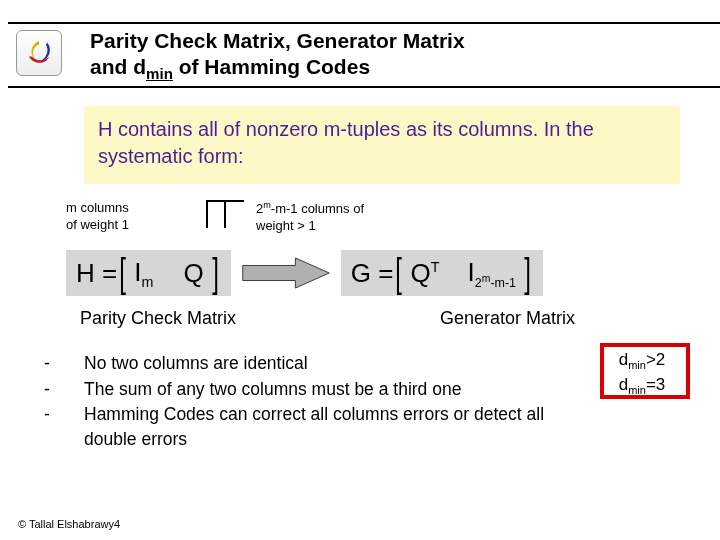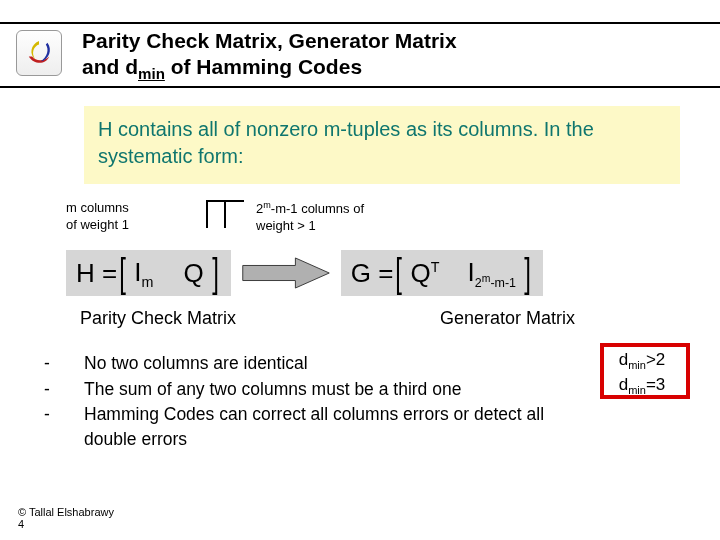--- a/index.html
+++ b/index.html
@@ -6,21 +6,21 @@
   body {
     width: 720px;
     height: 540px;
     background: #fff;
     font-family: Arial, Helvetica, sans-serif;
     position: relative;
     overflow: hidden;
   }
   .header-area {
     position: relative;
-    padding: 22px 0 0 0;
+    padding: 22px 0 0 8px;
   }
   .logo {
     position: absolute;
     left: 16px;
     top: 30px;
     width: 46px;
     height: 46px;
     border: 1px solid #999;
     border-radius: 6px;
     background: linear-gradient(#fefefe,#eee);
@@ -50,21 +50,21 @@
     border-top: 2px solid #000;
     margin-top: 2px;
     width: 100%;
   }
   .yellow-box {
     margin: 18px 40px 0 84px;
     background: #fdf9c7;
     padding: 10px 30px 14px 14px;
     font-size: 20px;
     line-height: 1.35;
-    color: #0f766e;
+    color: #4c1d95;
   }
   .diagram-row {
     display: flex;
     align-items: flex-start;
     margin: 14px 34px 16px 66px;
     position: relative;
   }
   .lbl-small {
     font-size: 13px;
     color: #000;
@@ -169,21 +169,20 @@
     pointer-events: none;
   }
   .footer {
     position: absolute;
     bottom: 10px;
     left: 18px;
     right: 18px;
     font-size: 11px;
     color: #000;
     display: flex;
-    flex-direction: column;
   }
   .gbox .ssub2 { font-size: 0.48em; vertical-align: sub; }
 </style>
 </head>
 <body>
 
 <div class="header-area">
   <div class="rule-top"></div>
   <div class="logo">
     <svg viewBox="0 0 40 40">

